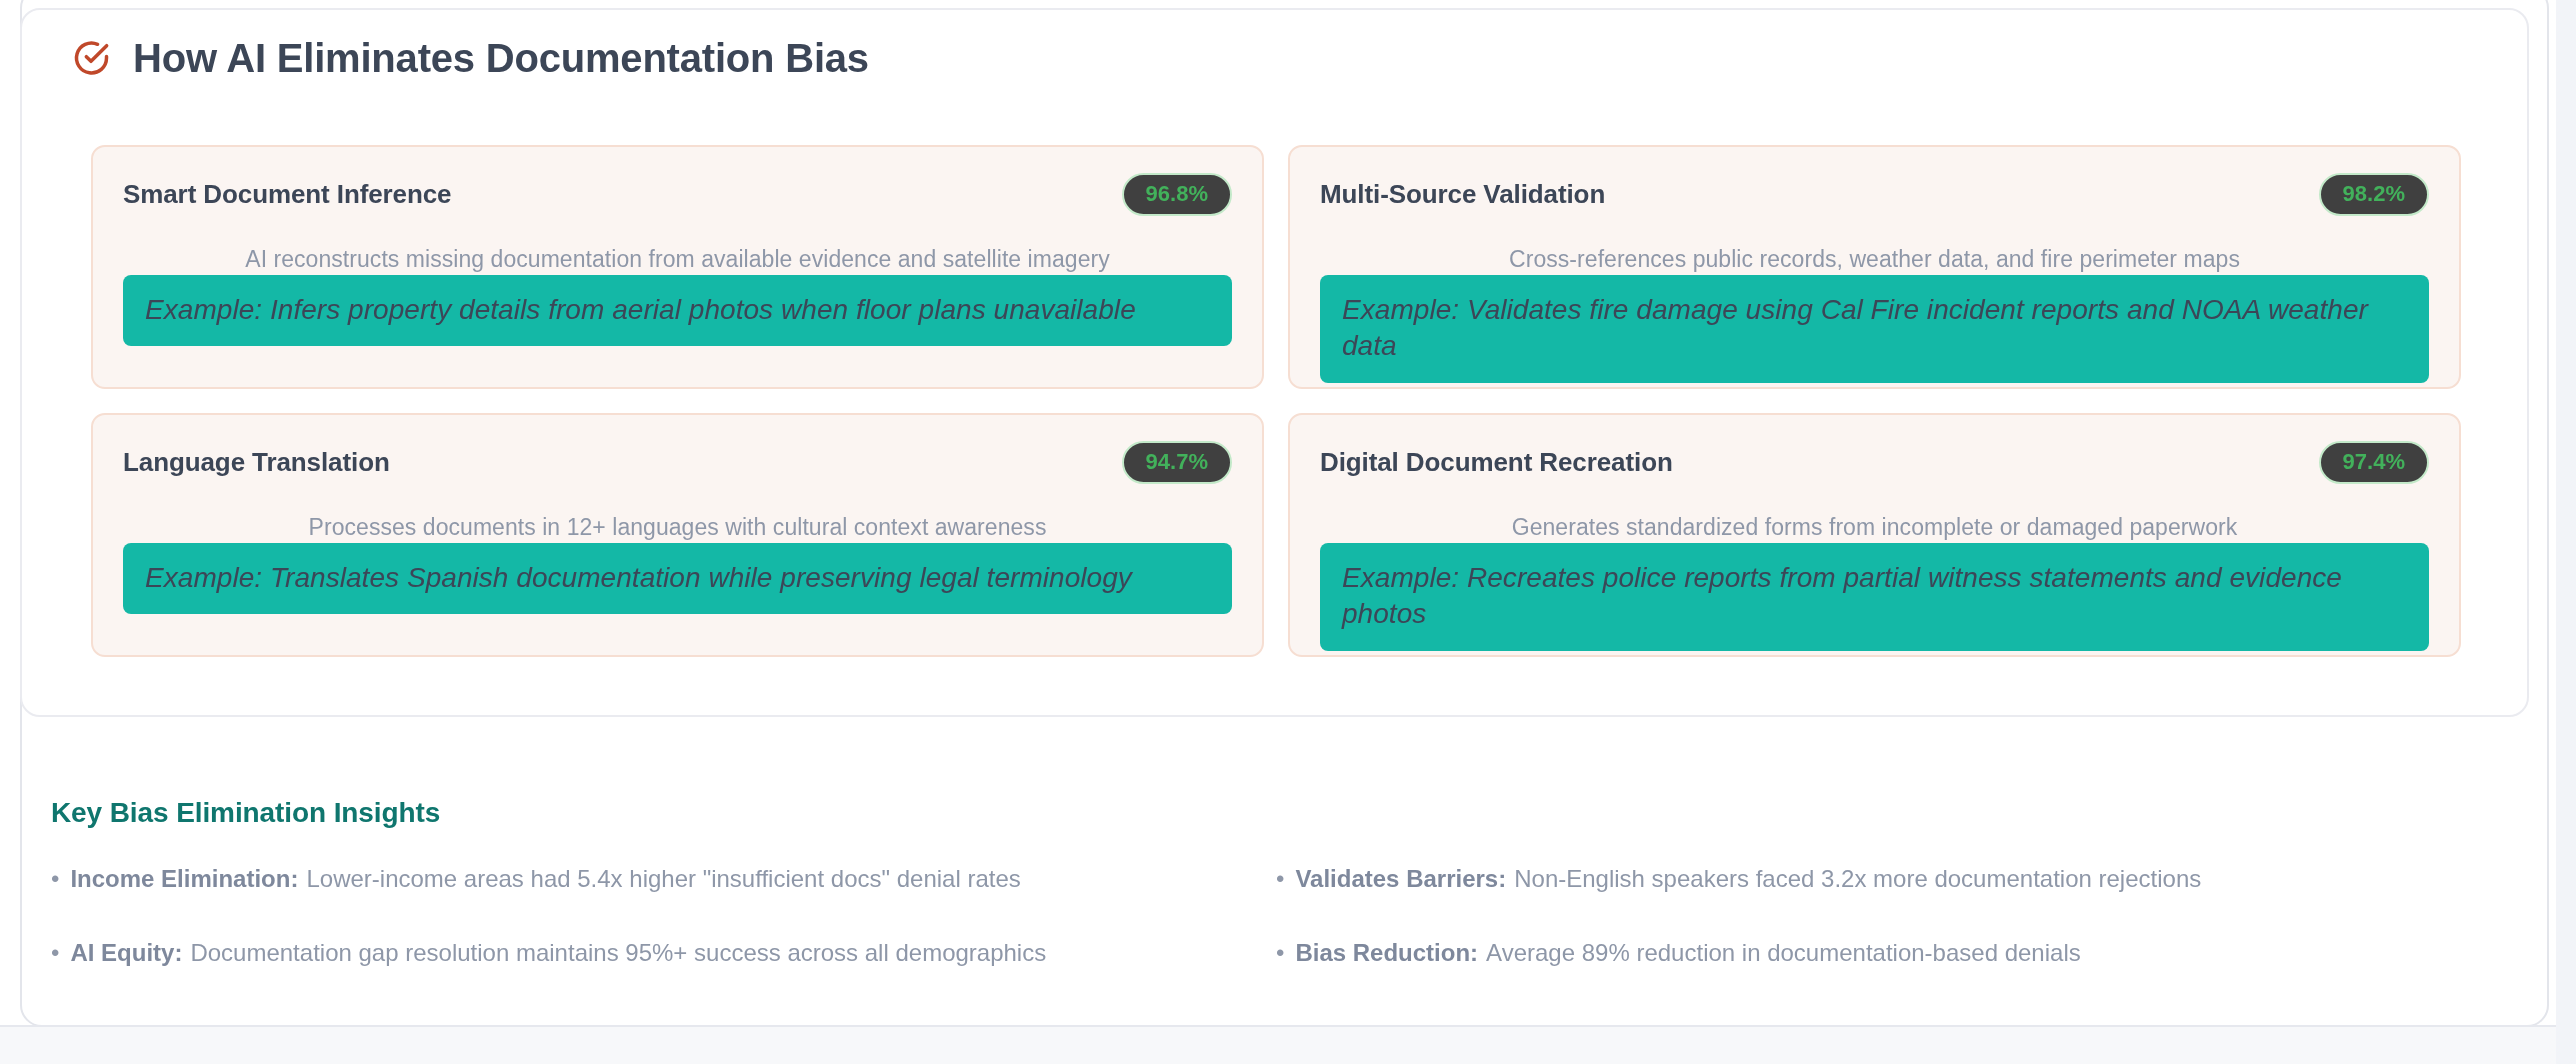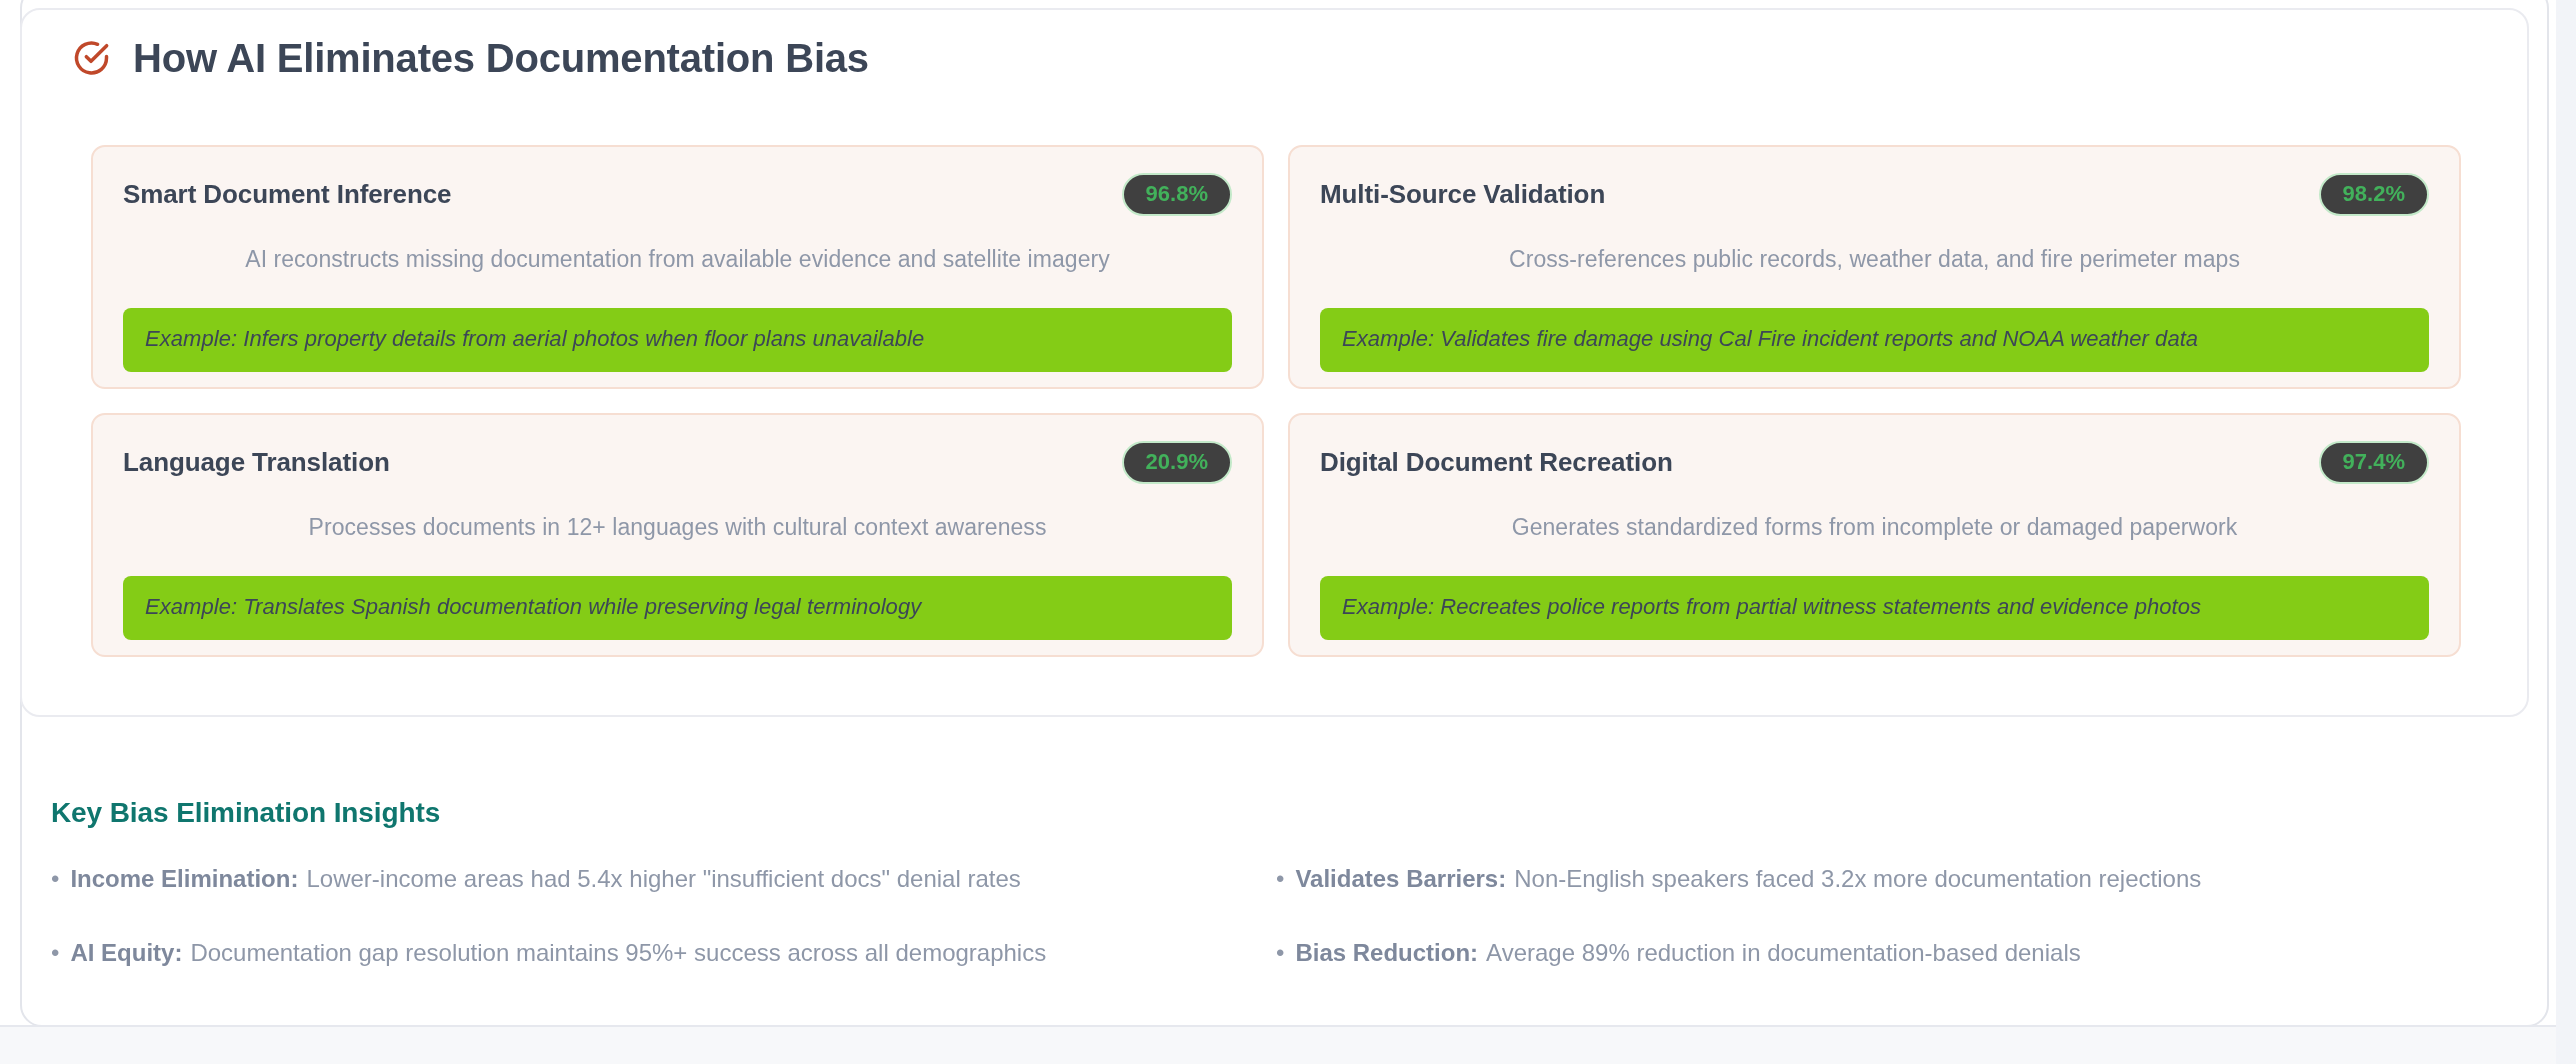--- a/index.html
+++ b/index.html
@@ -145,25 +145,24 @@
   }
   .card-desc {
     margin-top: 28px;
     font-size: 23px;
     color: #8e97a8;
     line-height: 1.35;
     letter-spacing: 0.05px;
     text-align: center;
   }
   .card-example {
-    margin-top: 33px;
-    background: #84cc16;
+    background: #14b8a6;
     border-radius: 8px;
     padding: 17px 22px 18px 22px;
-    font-size: 22px;
+    font-size: 28px;
     font-style: italic;
     color: #3c4657;
     line-height: 1.3;
     letter-spacing: 0.05px;
   }
 
   
   .insights {
     position: absolute;
     left: 51px;
@@ -241,21 +240,21 @@
           <div class="card-title">Multi-Source Validation</div>
           <div class="card-badge">98.2%</div>
         </div>
         <div class="card-desc">Cross-references public records, weather data, and fire perimeter maps</div>
         <div class="card-example">Example: Validates fire damage using Cal Fire incident reports and NOAA weather data</div>
       </div>
 
       <div class="feature-card">
         <div class="card-top">
           <div class="card-title">Language Translation</div>
-          <div class="card-badge">20.9%</div>
+          <div class="card-badge">94.7%</div>
         </div>
         <div class="card-desc">Processes documents in 12+ languages with cultural context awareness</div>
         <div class="card-example">Example: Translates Spanish documentation while preserving legal terminology</div>
       </div>
 
       <div class="feature-card">
         <div class="card-top">
           <div class="card-title">Digital Document Recreation</div>
           <div class="card-badge">97.4%</div>
         </div>

